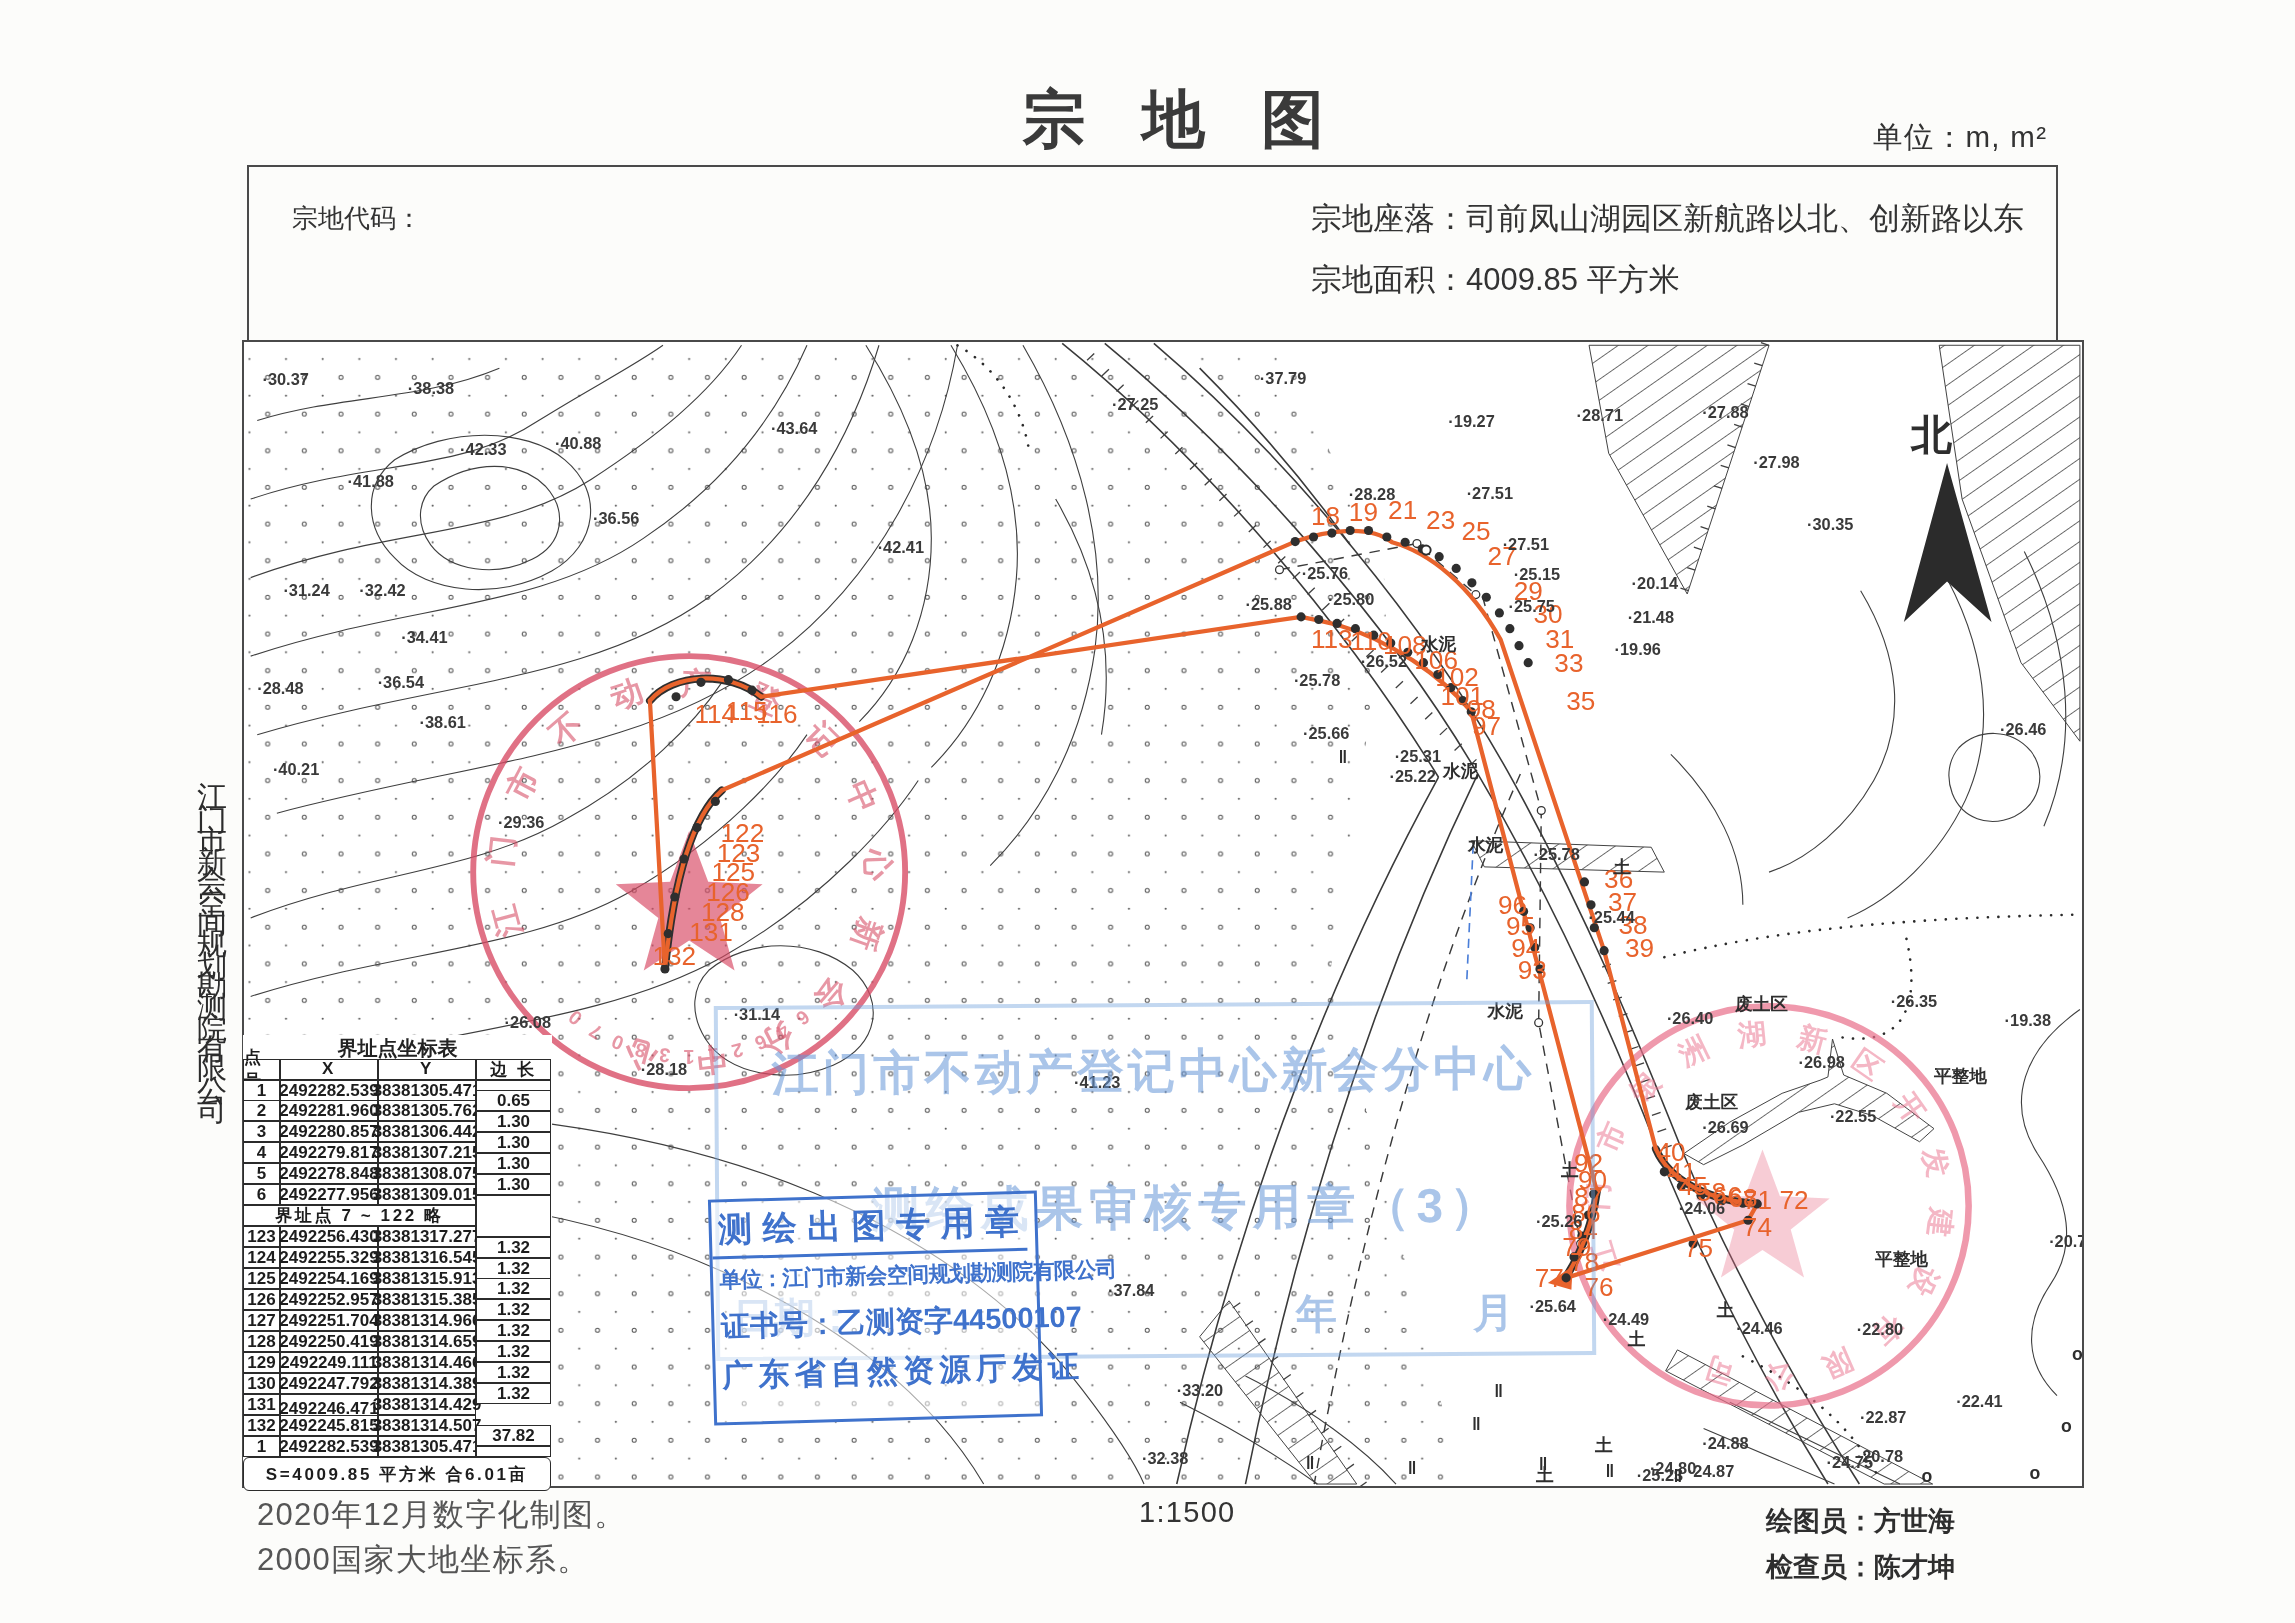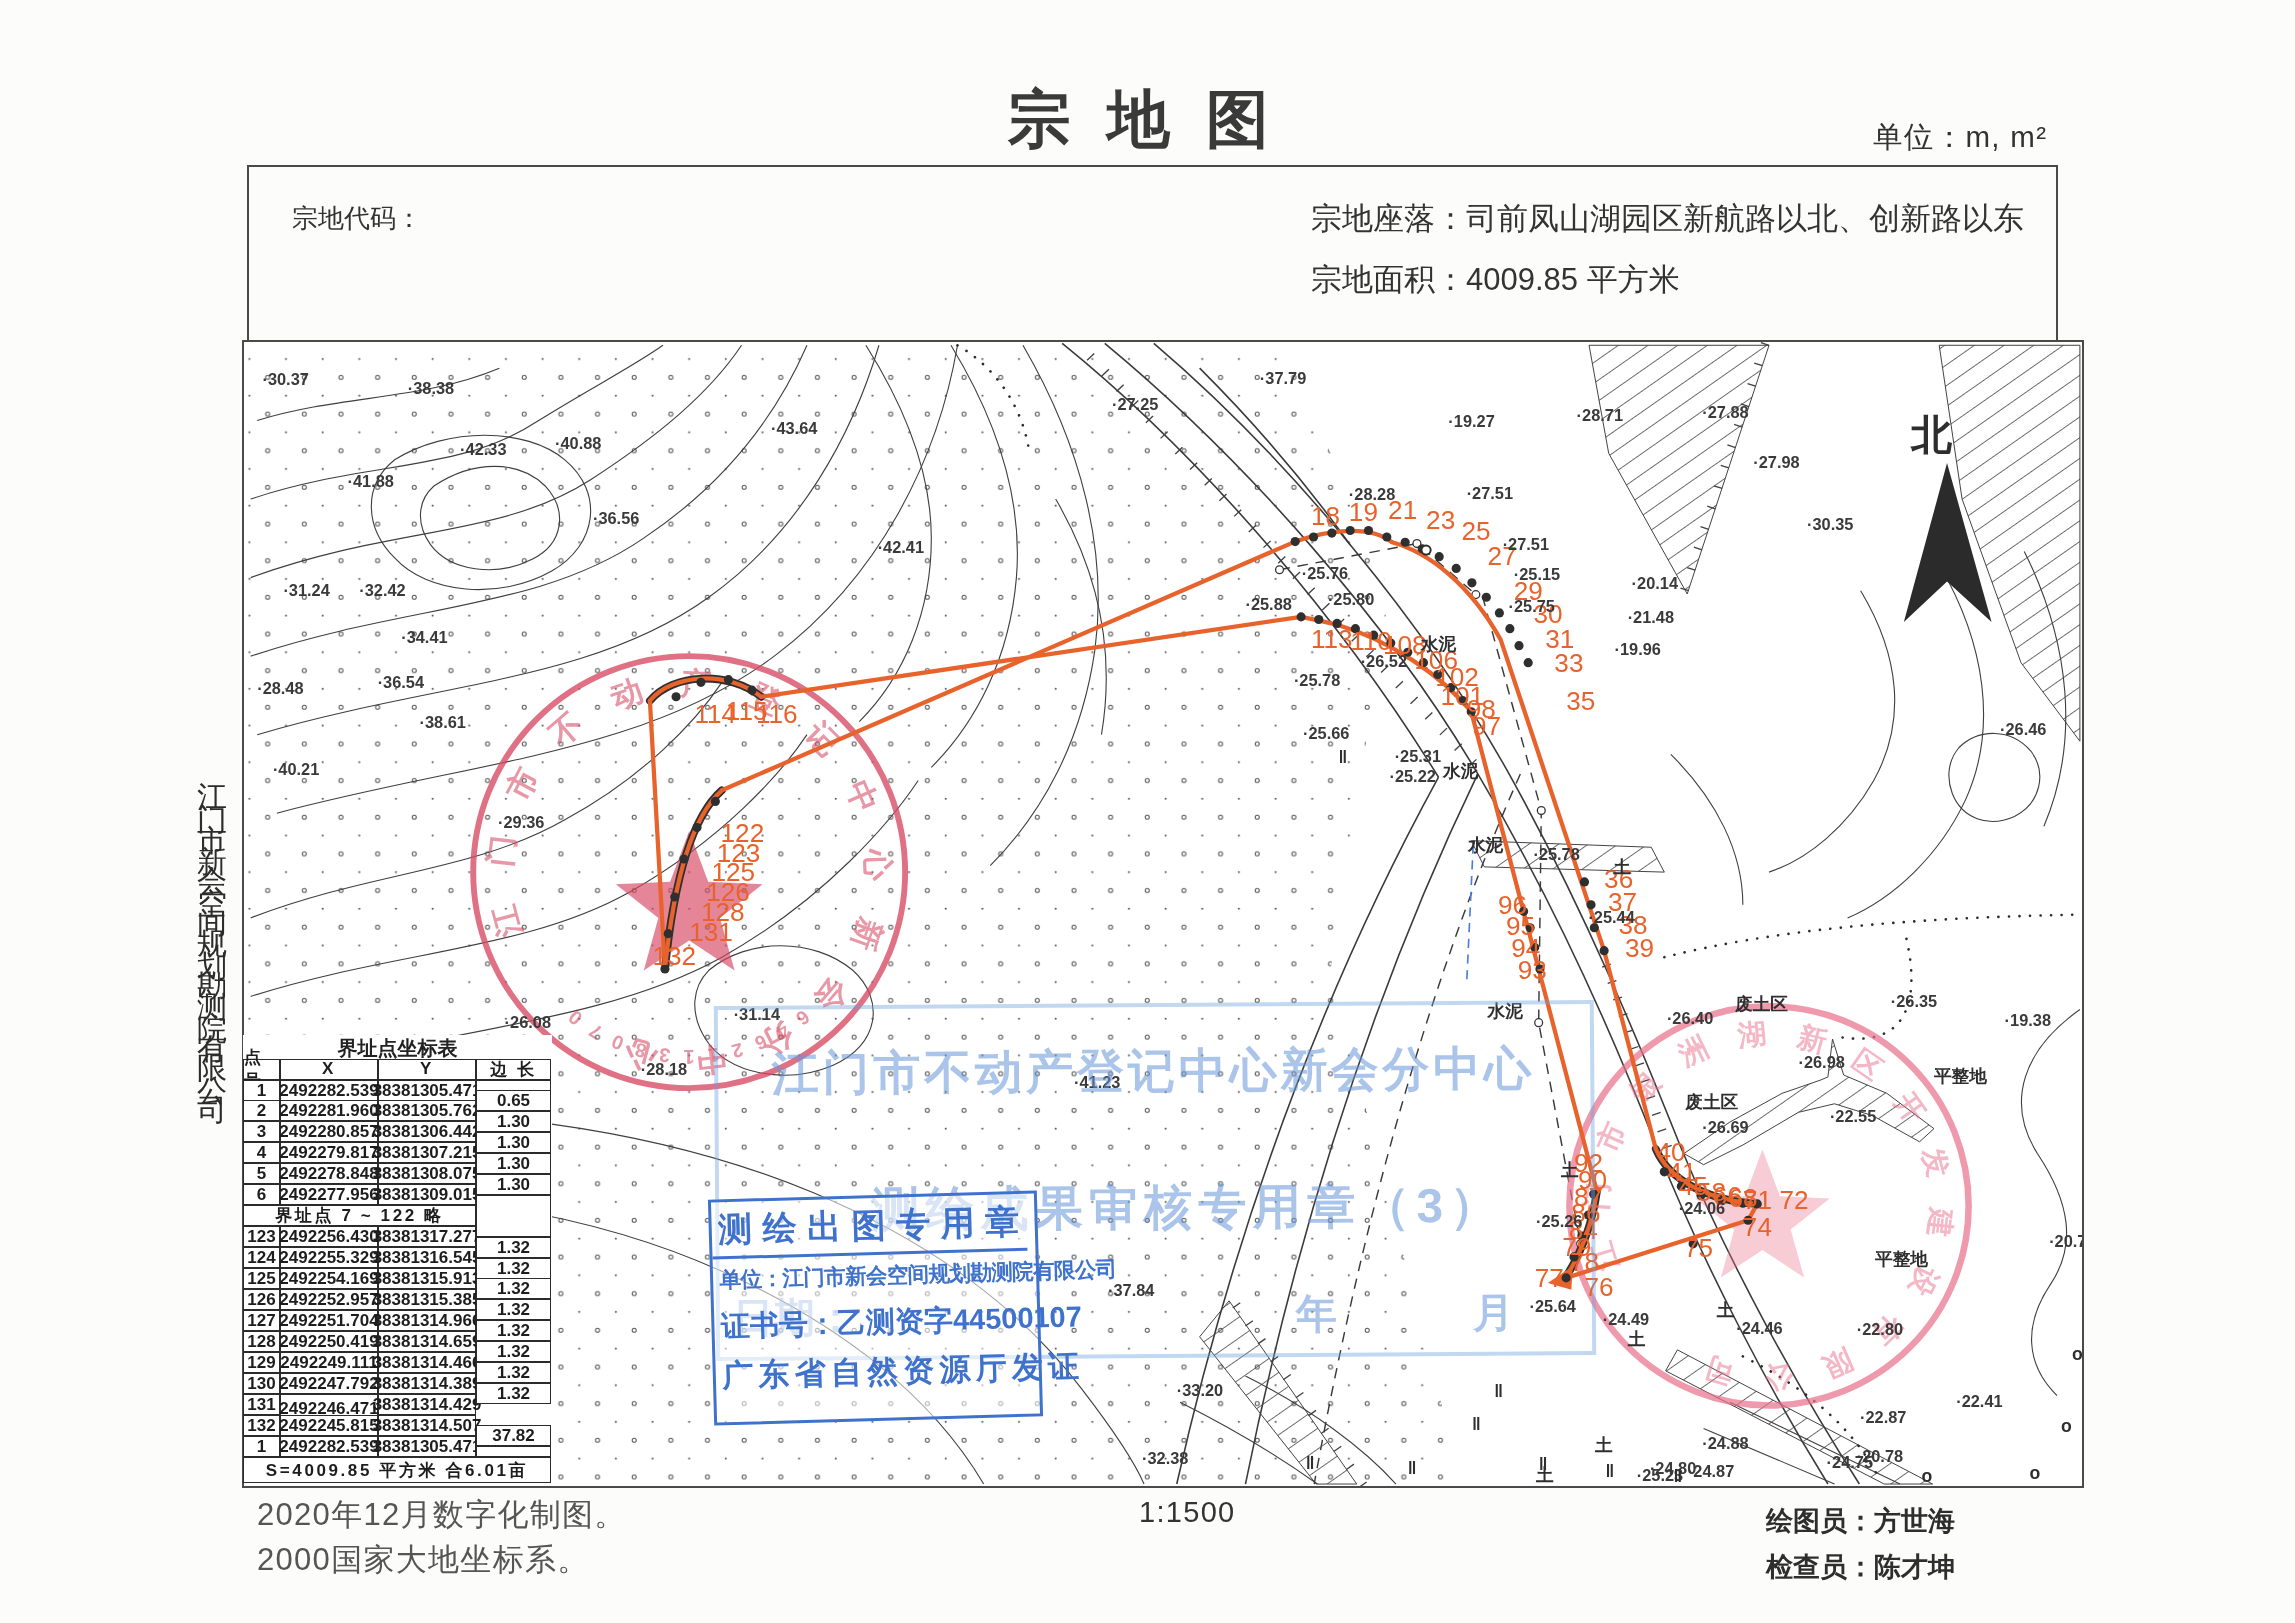--- a/index.html
+++ b/index.html
@@ -1,19 +1,19 @@
 <!DOCTYPE html>
 <html style="font-size:10.5px"><head>
 <meta charset="utf-8">
 <style>
   html,body{margin:0;padding:0;background:#e8e8e8;}
   #page{position:relative;width:2295px;height:1623px;background:#fcfcfa;overflow:hidden;
         font-family:"Liberation Sans",sans-serif;color:#222;}
   .abs{position:absolute;}
-  #doc-title{left:1008px;top:77px;width:340px;font-family:Liberation Sans, sans-serif;
+  #doc-title{left:1008px;top:77px;width:340px;text-align:center;font-family:Liberation Mono, monospace;
              font-size:63px;font-weight:600;letter-spacing:9.2px;color:#3a3a3a;}
   #unit-label{left:1873px;top:118px;font-size:29.5px;color:#333;letter-spacing:1.3px;}
   #header-box{left:247px;top:165px;width:1807px;height:173px;border:2.6px solid #4a4a4a;background:#fcfcfa;}
   #parcel-code{left:43px;top:34px;font-size:26px;color:#333;}
   #parcel-loc{left:1062px;top:31px;font-size:31px;color:#333;}
   #parcel-area{left:1062px;top:92px;font-size:31px;color:#333;}
   #map-frame{left:242px;top:340px;width:1838px;height:1144px;border:2px solid #4a4a4a;background:#ffffff;}
   #map-svg{position:absolute;left:0;top:0;}
   #sidebar-company{left:191px;top:758px;height:733px;font-size:30px;color:#2c2c2c;
         writing-mode:vertical-rl;text-orientation:upright;letter-spacing:21px;font-weight:500;}
@@ -579,21 +579,21 @@
       <div class="tcell" style="left: 135px; top: 338px; width: 98px; height: 21px;">38381314.389</div>
       <div class="tcell" style="left: 0px; top: 359px; width: 37px; height: 21px;">131</div>
       <div class="tcell" style="left: 37px; top: 359px; width: 98px; height: 29px;">2492246.471</div>
       <div class="tcell" style="left: 135px; top: 359px; width: 98px; height: 21px;">38381314.429</div>
       <div class="tcell" style="left: 0px; top: 380px; width: 37px; height: 21px;">132</div>
       <div class="tcell" style="left: 37px; top: 380px; width: 98px; height: 21px;">2492245.815</div>
       <div class="tcell" style="left: 135px; top: 380px; width: 98px; height: 21px;">38381314.507</div>
       <div class="tcell" style="left: 0px; top: 401px; width: 37px; height: 21px;">1</div>
       <div class="tcell" style="left: 37px; top: 401px; width: 98px; height: 21px;">2492282.539</div>
       <div class="tcell" style="left: 135px; top: 401px; width: 98px; height: 21px;">38381305.471</div>
-      <div class="tcell hdr" style="left: 0px; top: 422px; width: 308px; height: 26px;">S=4009.85 平方米  合6.01亩</div>
+      <div class="tcell hdr" style="left: 0px; top: 422px; width: 308px; height: 34px; border-radius: 6px;">S=4009.85 平方米  合6.01亩</div>
       <div class="tcell" style="left: 233px; top: 45px; width: 75px; height: 10.5px;"></div>
       <div class="tcell" style="left: 233px; top: 55px; width: 75px; height: 21px;">0.65</div>
       <div class="tcell" style="left: 233px; top: 76px; width: 75px; height: 21px;">1.30</div>
       <div class="tcell" style="left: 233px; top: 97px; width: 75px; height: 21px;">1.30</div>
       <div class="tcell" style="left: 233px; top: 118px; width: 75px; height: 21px;">1.30</div>
       <div class="tcell" style="left: 233px; top: 139px; width: 75px; height: 21px;">1.30</div>
       <div class="tcell" style="left: 233px; top: 160px; width: 75px; height: 42px;"></div>
       <div class="tcell" style="left: 233px; top: 202px; width: 75px; height: 21px;">1.32</div>
       <div class="tcell" style="left: 233px; top: 223px; width: 75px; height: 21px;">1.32</div>
       <div class="tcell" style="left: 233px; top: 243px; width: 75px; height: 21px;">1.32</div>

